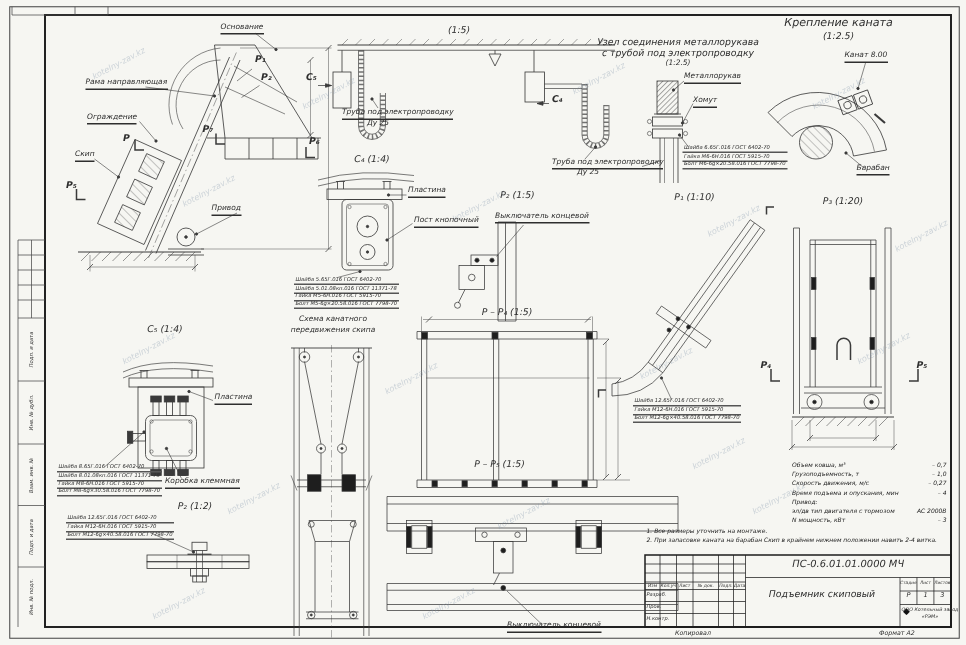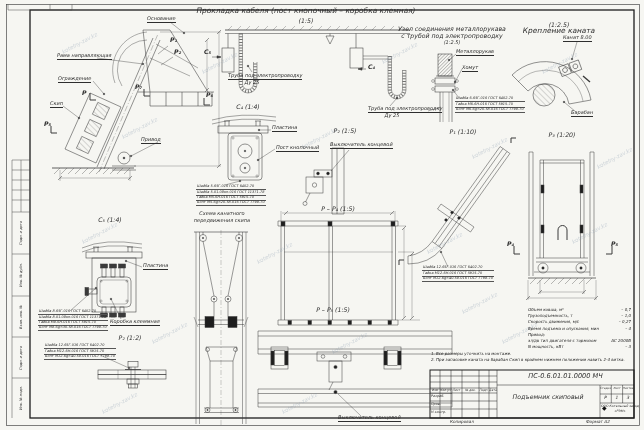--- a/index.html
+++ b/index.html
@@ -323,26 +323,25 @@
   <span class="wm" style="left:425px;top:240px">kotelny-zav.kz</span>
   <span class="wm" style="left:570px;top:230px">kotelny-zav.kz</span>
   <span class="wm" style="left:150px;top:330px">kotelny-zav.kz</span>
   <span class="wm" style="left:330px;top:340px">kotelny-zav.kz</span>
   <span class="wm" style="left:500px;top:330px">kotelny-zav.kz</span>
   <span class="wm" style="left:100px;top:400px">kotelny-zav.kz</span>
   <span class="wm" style="left:280px;top:400px">kotelny-zav.kz</span>
   <span class="wm" style="left:460px;top:300px">kotelny-zav.kz</span>
 </div>
 
-<span class="lbl t1 c" style="left:306px;top:7px">Прокладка кабеля (пост кнопочный – коробка клемная)</span>
 <span class="lbl t2 c" style="left:306px;top:18px">(1:5)</span>
 <span class="lbl t2 c" style="left:452px;top:26px">Узел соединения металлорукава</span>
 <span class="lbl t2 c" style="left:452px;top:33px">с трубой под электропроводку</span>
 <span class="lbl c" style="left:452px;top:40px">(1:2.5)</span>
-<span class="lbl t1 c" style="left:559px;top:27px">Крепление каната</span>
+<span class="lbl t1 c" style="left:559px;top:11px">Крепление каната</span>
 <span class="lbl t2 c" style="left:559px;top:22px">(1:2.5)</span>
 <span class="lbl t2 c" style="left:248px;top:104px">C₄ (1:4)</span>
 <span class="lbl t2 c" style="left:110px;top:217px">C₅ (1:4)</span>
 <span class="lbl c" style="left:222px;top:211px">Схема канатного</span>
 <span class="lbl c" style="left:222px;top:218px">передвижения скипа</span>
 <span class="lbl t2 c" style="left:130px;top:335px">P₂ (1:2)</span>
 <span class="lbl t2 c" style="left:345px;top:128px">P₂ (1:5)</span>
 <span class="lbl t2 c" style="left:463px;top:129px">P₁ (1:10)</span>
 <span class="lbl t2 c" style="left:562px;top:132px">P₃ (1:20)</span>
 <span class="lbl t2 c" style="left:338px;top:206px">P – P₄ (1:5)</span>

